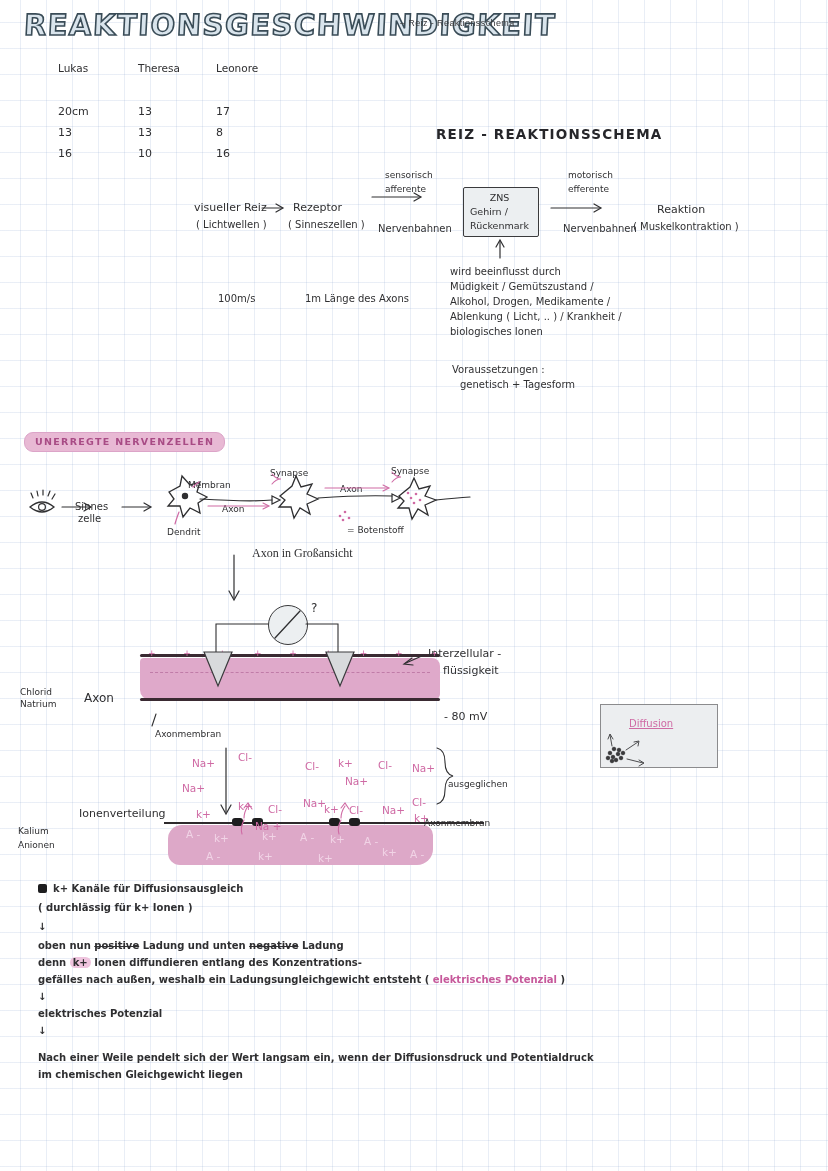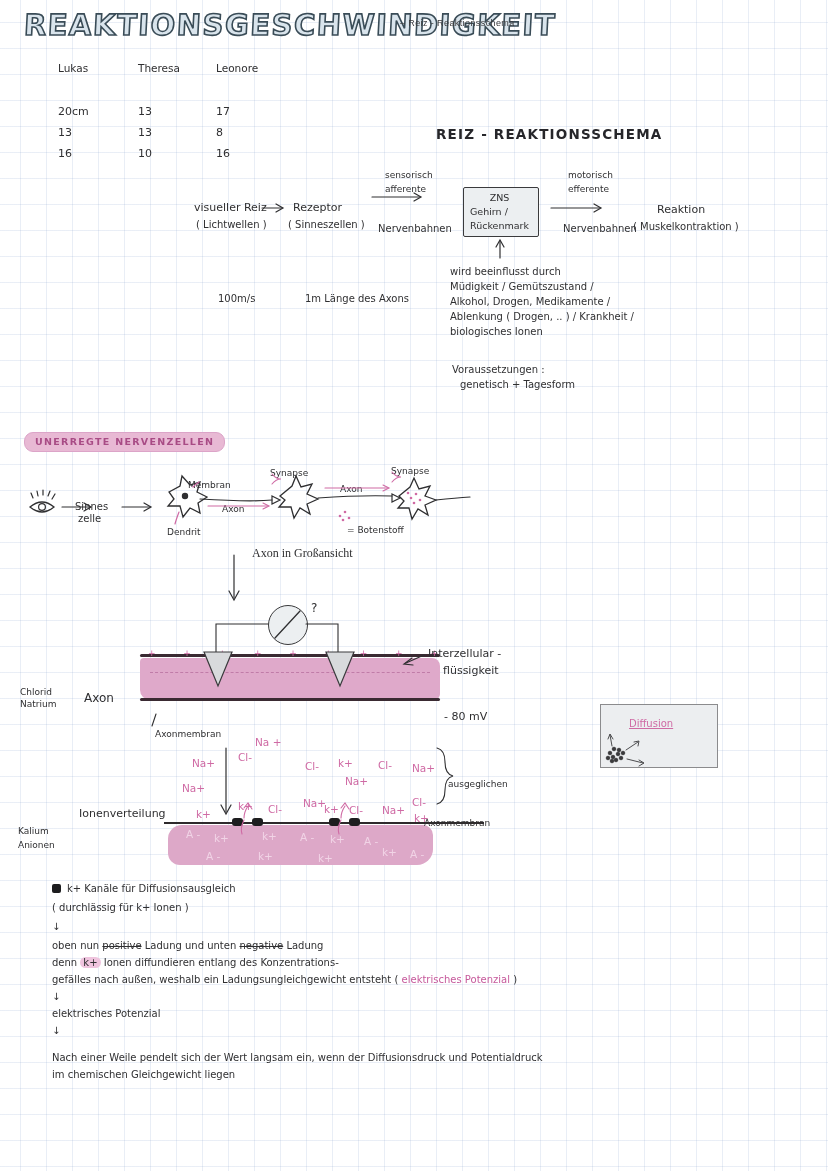--- a/index.html
+++ b/index.html
@@ -165,21 +165,21 @@
   <div class="abs t t11" style="left:657px;top:202px;">Reaktion</div>
   <div class="abs t blue" style="left:633px;top:219px;">( Muskelkontraktion )</div>
 
   <div class="abs t" style="left:218px;top:291px;">100m/s</div>
   <div class="abs t" style="left:305px;top:291px;">1m Länge des Axons</div>
 
   <div class="abs" style="left:450px;top:264px;">
     <div class="t">wird beeinflusst durch</div>
     <div class="t">Müdigkeit / Gemütszustand /</div>
     <div class="t">Alkohol, Drogen, Medikamente /</div>
-    <div class="t">Ablenkung ( Drogen, .. ) / Krankheit /</div>
+    <div class="t">Ablenkung ( Licht, .. ) / Krankheit /</div>
     <div class="t">biologisches Ionen</div>
   </div>
   <div class="abs t blue" style="left:452px;top:362px;">Voraussetzungen :</div>
   <div class="abs t blue" style="left:460px;top:377px;">genetisch + Tagesform</div>
 
   <div class="abs" id="badge">UNERREGTE NERVENZELLEN</div>
 
   <div class="abs t" style="left:75px;top:499px;">Sinnes</div>
   <div class="abs t" style="left:78px;top:511px;">zelle</div>
 
@@ -234,21 +234,21 @@
   <div class="chan" style="left:349px;top:818px;"></div>
 
   <div id="outside-ions">
       <span class="ion" style="left: 192px; top: 757px;">Na+</span>
       <span class="ion" style="left: 238px; top: 751px;">Cl-</span>
       <span class="ion" style="left: 305px; top: 760px;">Cl-</span>
       <span class="ion" style="left: 338px; top: 757px;">k+</span>
       <span class="ion" style="left: 378px; top: 759px;">Cl-</span>
       <span class="ion" style="left: 412px; top: 762px;">Na+</span>
       <span class="ion" style="left: 182px; top: 782px;">Na+</span>
-      <span class="ion" style="left: 255px; top: 736px;">Na +</span>
+      <span class="ion" style="left: 255px; top: 820px;">Na +</span>
       <span class="ion" style="left: 345px; top: 775px;">Na+</span>
       <span class="ion" style="left: 196px; top: 808px;">k+</span>
       <span class="ion" style="left: 238px; top: 800px;">k+</span>
       <span class="ion" style="left: 268px; top: 803px;">Cl-</span>
       <span class="ion" style="left: 303px; top: 797px;">Na+</span>
       <span class="ion" style="left: 324px; top: 803px;">k+</span>
       <span class="ion" style="left: 349px; top: 804px;">Cl-</span>
       <span class="ion" style="left: 382px; top: 804px;">Na+</span>
       <span class="ion" style="left: 412px; top: 796px;">Cl-</span>
       <span class="ion" style="left: 414px; top: 812px;">k+</span>
@@ -266,21 +266,21 @@
       <span class="ionw" style="left: 382px; top: 846px;">k+</span>
       <span class="ionw" style="left: 410px; top: 848px;">A -</span>
     </div>
 
   <div class="abs t t9" style="left:448px;top:777px;">ausgeglichen</div>
   <div class="abs t t9" style="left:424px;top:816px;">Axonmembran</div>
 
   <div class="abs" id="diffbox"></div>
   <div class="abs" id="difflabel">Diffusion</div>
 
-  <div class="abs" style="left:52px;top:880px;">
+  <div class="abs" style="left:38px;top:880px;font-weight:bold;">
     <div style="display:flex;align-items:center;gap:6px;">
       <span style="display:inline-block;width:9px;height:9px;background:#1d1d1f;border-radius:2px;"></span>
       <span class="para">k+ Kanäle   für  Diffusionsausgleich</span>
     </div>
     <div class="para pink" style="margin-top:2px;">( durchlässig  für  k+ Ionen )</div>
     <div class="para" style="margin-top:2px;">↓</div>
     <div class="para" style="margin-top:2px;">
       <span>oben nun </span><span class="strike">positive</span><span> Ladung und unten </span><span class="strike">negative</span><span> Ladung</span>
     </div>
     <div class="para">

